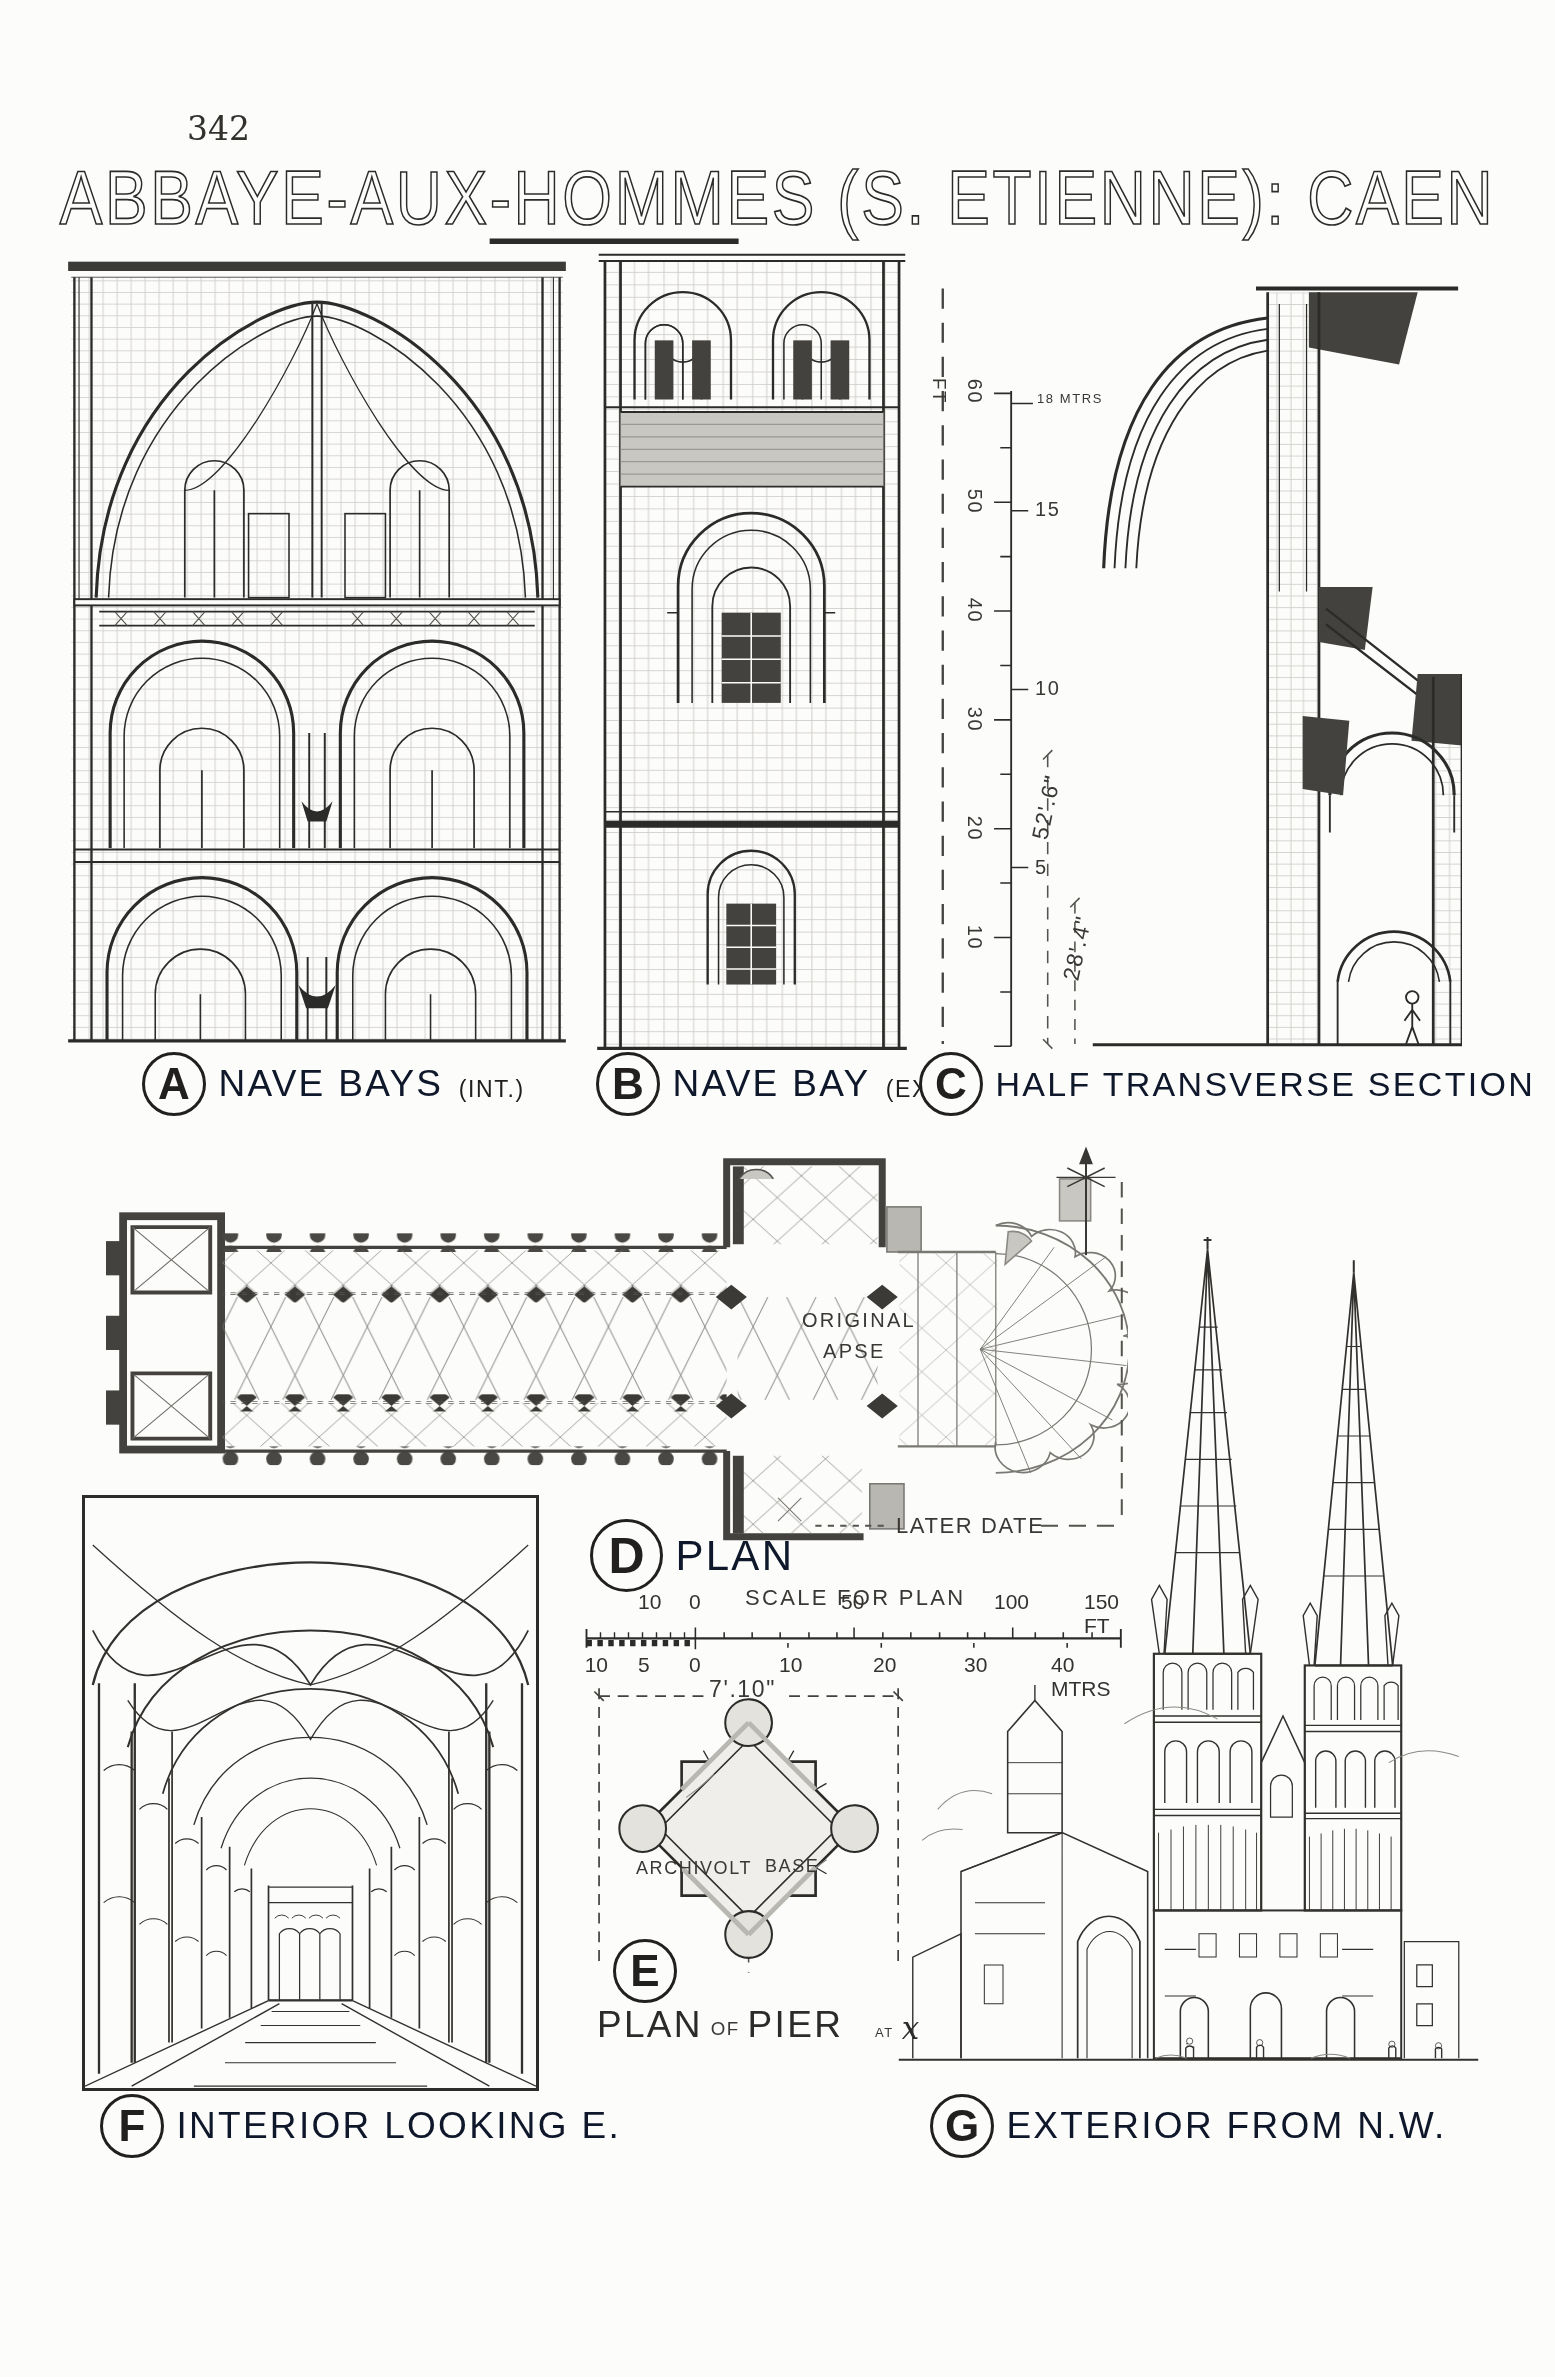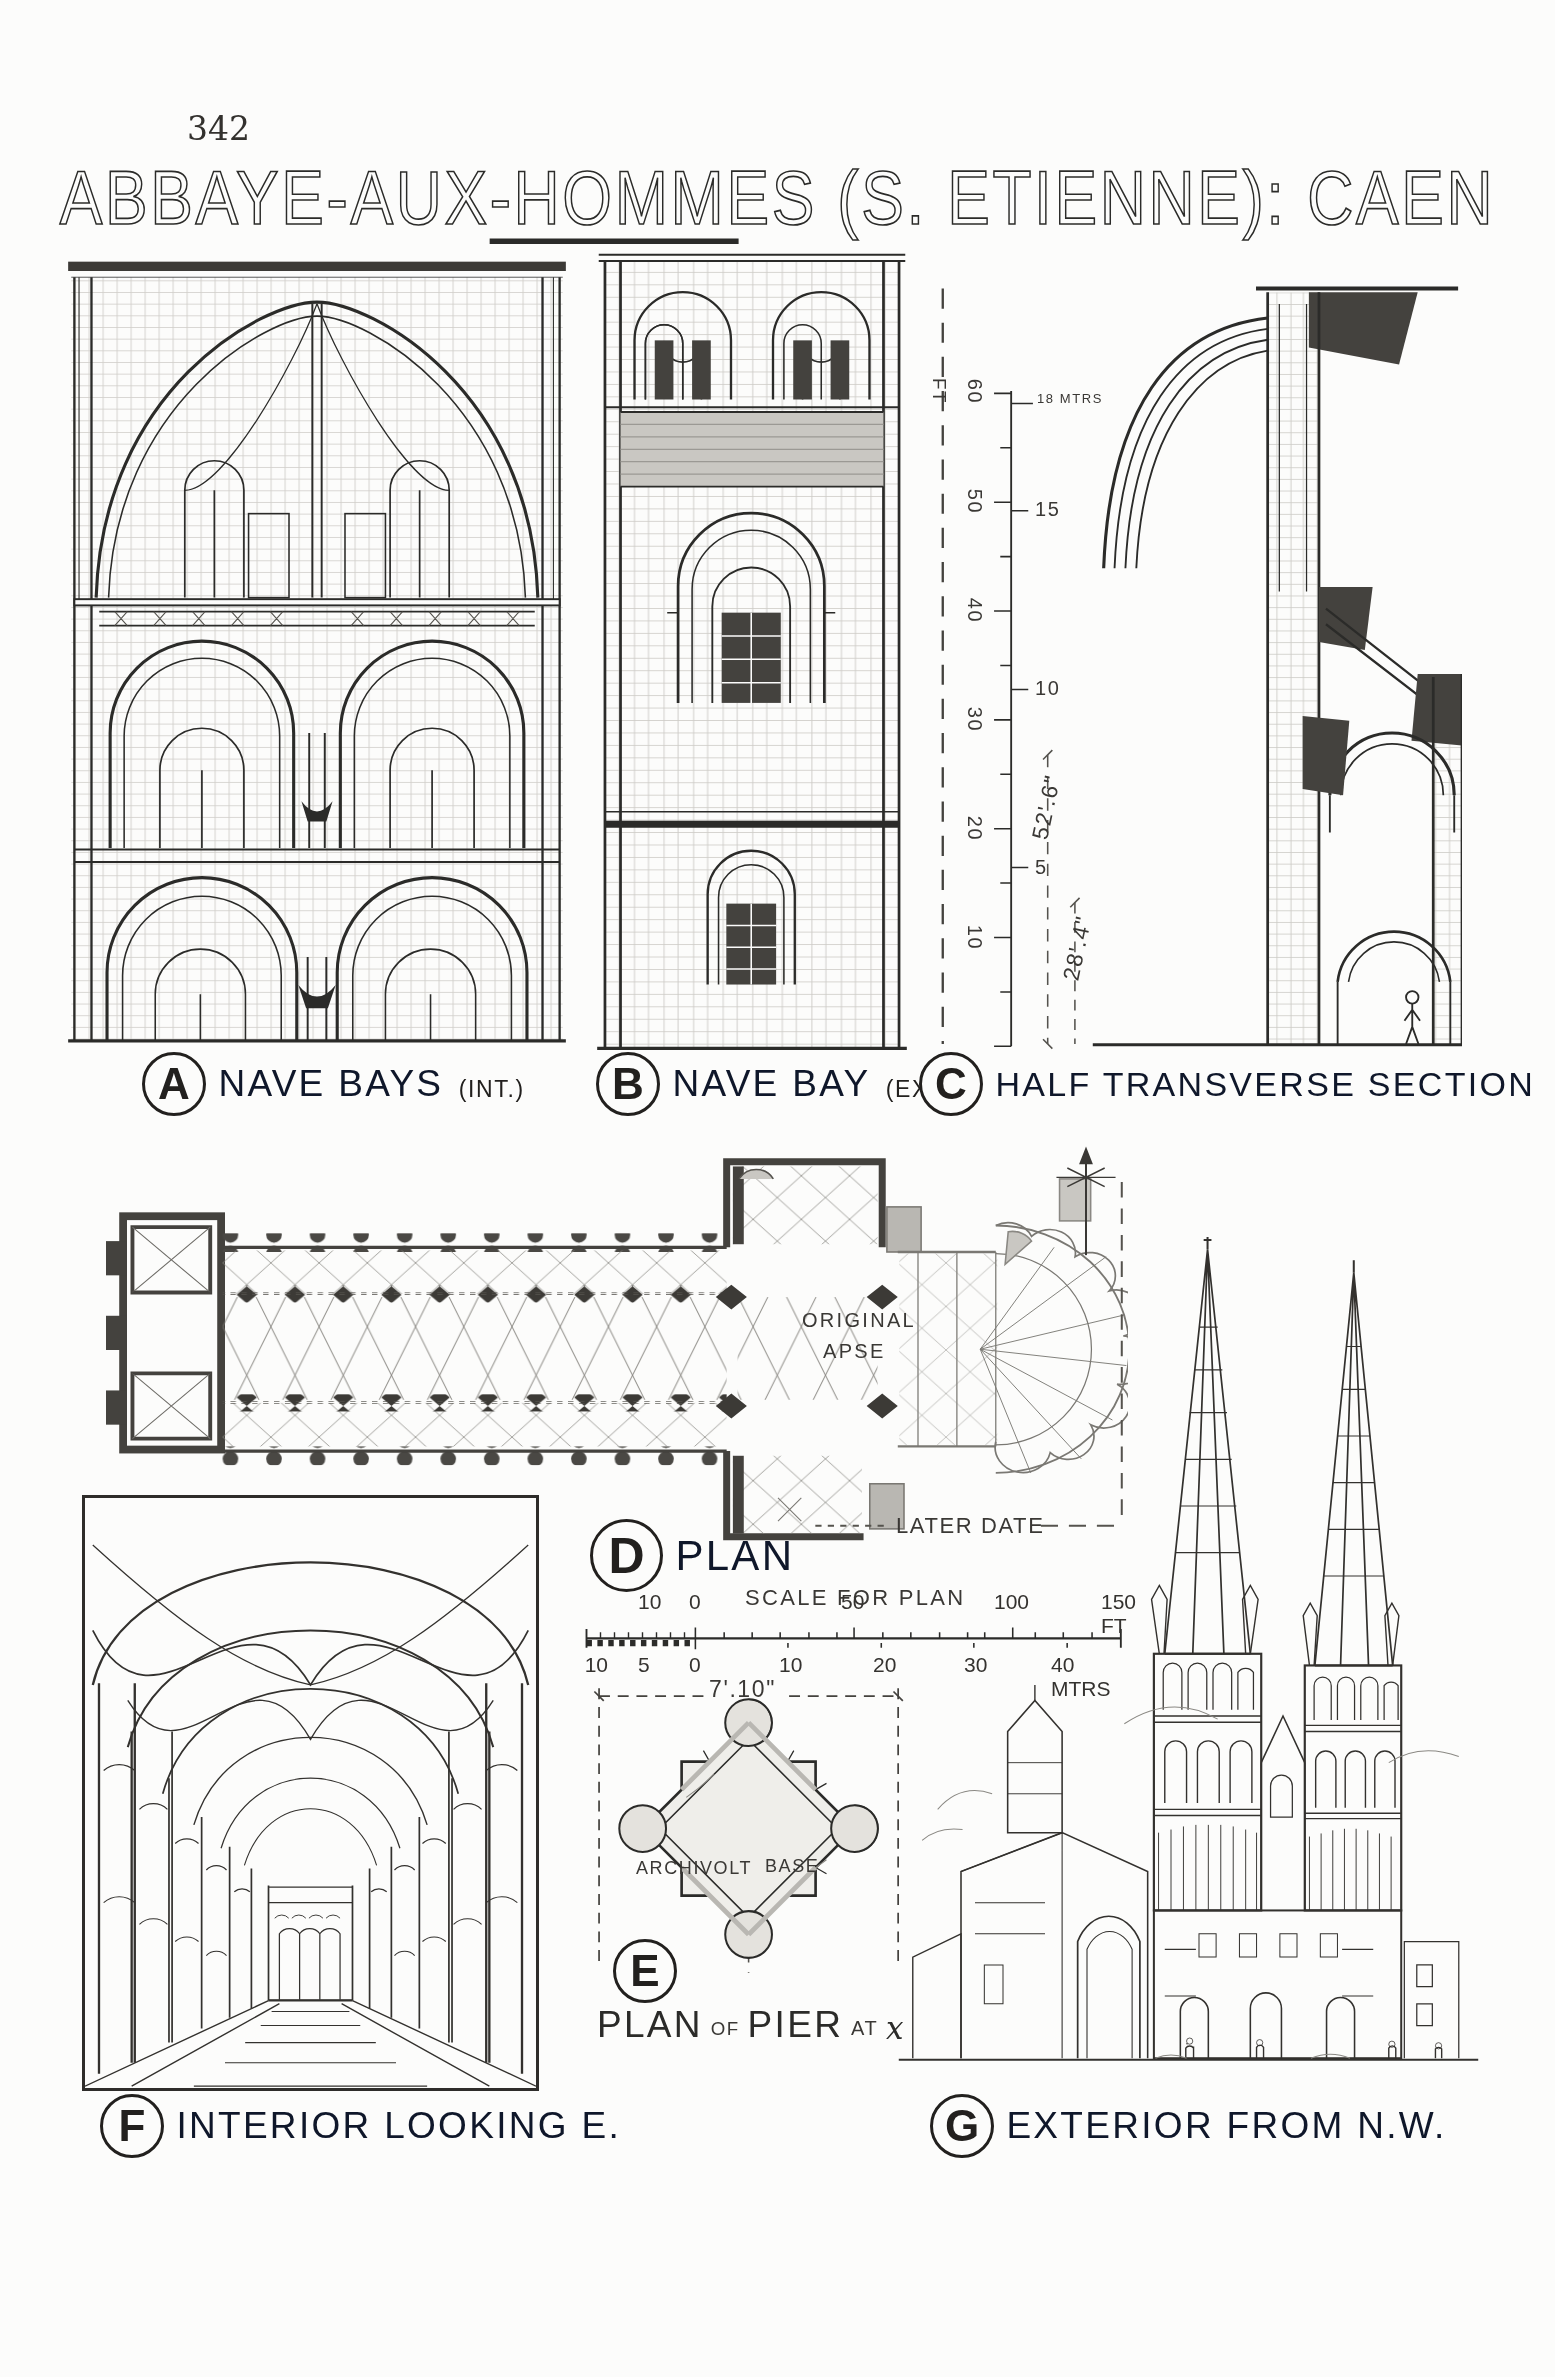--- a/index.html
+++ b/index.html
@@ -334,21 +334,21 @@
         <path d="M26 26 V34 M44 26 V34 M62 26 V34 M80 26 V34 M98 26 V34 M116 26 V34 M134 26 V34" stroke-width="1.8"></path>
         <path d="M148 20 V48 M221 26 V34 M257 26 V34 M294 26 V34 M330 26 V34 M352 20 V34 M389 26 V34 M425 26 V34 M462 26 V34 M498 26 V34 M556 20 V34 M585 26 V34 M621 26 V34 M658 26 V34" stroke-width="2"></path>
         <path d="M185 26 V34 M520 26 V34" stroke-width="2"></path>
         <path d="M267 40 V46 M387 40 V46 M506 40 V46 M626 40 V46" stroke-width="2"></path>
       </g>
     </svg>
     <span class="abs scalenum" style="left:58px;top:4.7px;">10</span>
     <span class="abs scalenum" style="left:109px;top:4.7px;">0</span>
     <span class="abs scalenum" style="left:261px;top:4.7px;">50</span>
     <span class="abs scalenum" style="left:414px;top:4.7px;">100</span>
-    <span class="abs scalenum" style="left:504px;top:4.7px;margin-left:17px;">150 FT</span>
+    <span class="abs scalenum" style="left:504px;top:4.7px;">150 FT</span>
     <span class="abs scalenum" style="left:4.7px;top:68px;">10</span>
     <span class="abs scalenum" style="left:58px;top:68px;">5</span>
     <span class="abs scalenum" style="left:109px;top:68px;">0</span>
     <span class="abs scalenum" style="left:199px;top:68px;">10</span>
     <span class="abs scalenum" style="left:293px;top:68px;">20</span>
     <span class="abs scalenum" style="left:384px;top:68px;">30</span>
     <span class="abs scalenum" style="left:471px;top:68px;">40 MTRS</span>
   </div>
 
   <div class="abs fframe" style="left:82px;top:1495px;width:451px;height:590px;">
@@ -418,21 +418,21 @@
     <span class="abs ann" style="left:51px;top:193px;font-size:18px;">ARCHIVOLT</span>
     <span class="abs ann" style="left:180px;top:191px;font-size:18px;">BASE</span>
   </div>
   <div class="abs cap" style="left:613px;top:1939px;">
     <span class="circ">E</span>
   </div>
   <div class="abs" style="left:597px;top:2004px;display:flex;align-items:flex-end;gap:7.8px;">
     <span class="ctext" style="font-size:37px;font-weight:500;letter-spacing:2.3px;">PLAN</span>
     <span class="ann" style="font-size:18.7px;transform:translateY(-6.2px);">OF</span>
     <span class="ctext" style="font-size:37px;font-weight:500;letter-spacing:2.3px;">PIER</span>
-    <span class="ann" style="font-size:20px;transform:translateY(-6.2px);">AT</span>
+    <span class="ann" style="font-size:13px;transform:translateY(-6.2px);margin-left:24px;">AT</span>
     <span class="ctext" style="font-size:31px;font-style:italic;font-family:'DejaVu Serif',serif;">x</span>
   </div>
 
   <svg class="abs" style="left:891px;top:1218px;" width="595" height="870" viewBox="0 0 765 1118">
     <g stroke="#33312e" fill="none">
       <path d="M407 40 L352 560 M407 40 L462 560 M407 40 L388 560 M407 40 L428 560" stroke-width="2.2"></path>
       <path d="M407 24 V40 M402 28 h10" stroke-width="2.6"></path>
       <path d="M366 430 h82 M372 370 h72 M378 310 h60 M384 250 h48 M390 195 h36 M396 140 h24" stroke-width="1.4"></path>
       <path d="M352 560 h110" stroke-width="2.4"></path>
       <path d="M345 560 l-10 -70 10 -18 10 18 -4 70 M462 560 l10 -70 -10 -18 -10 18 4 70" stroke-width="1.8"></path>

